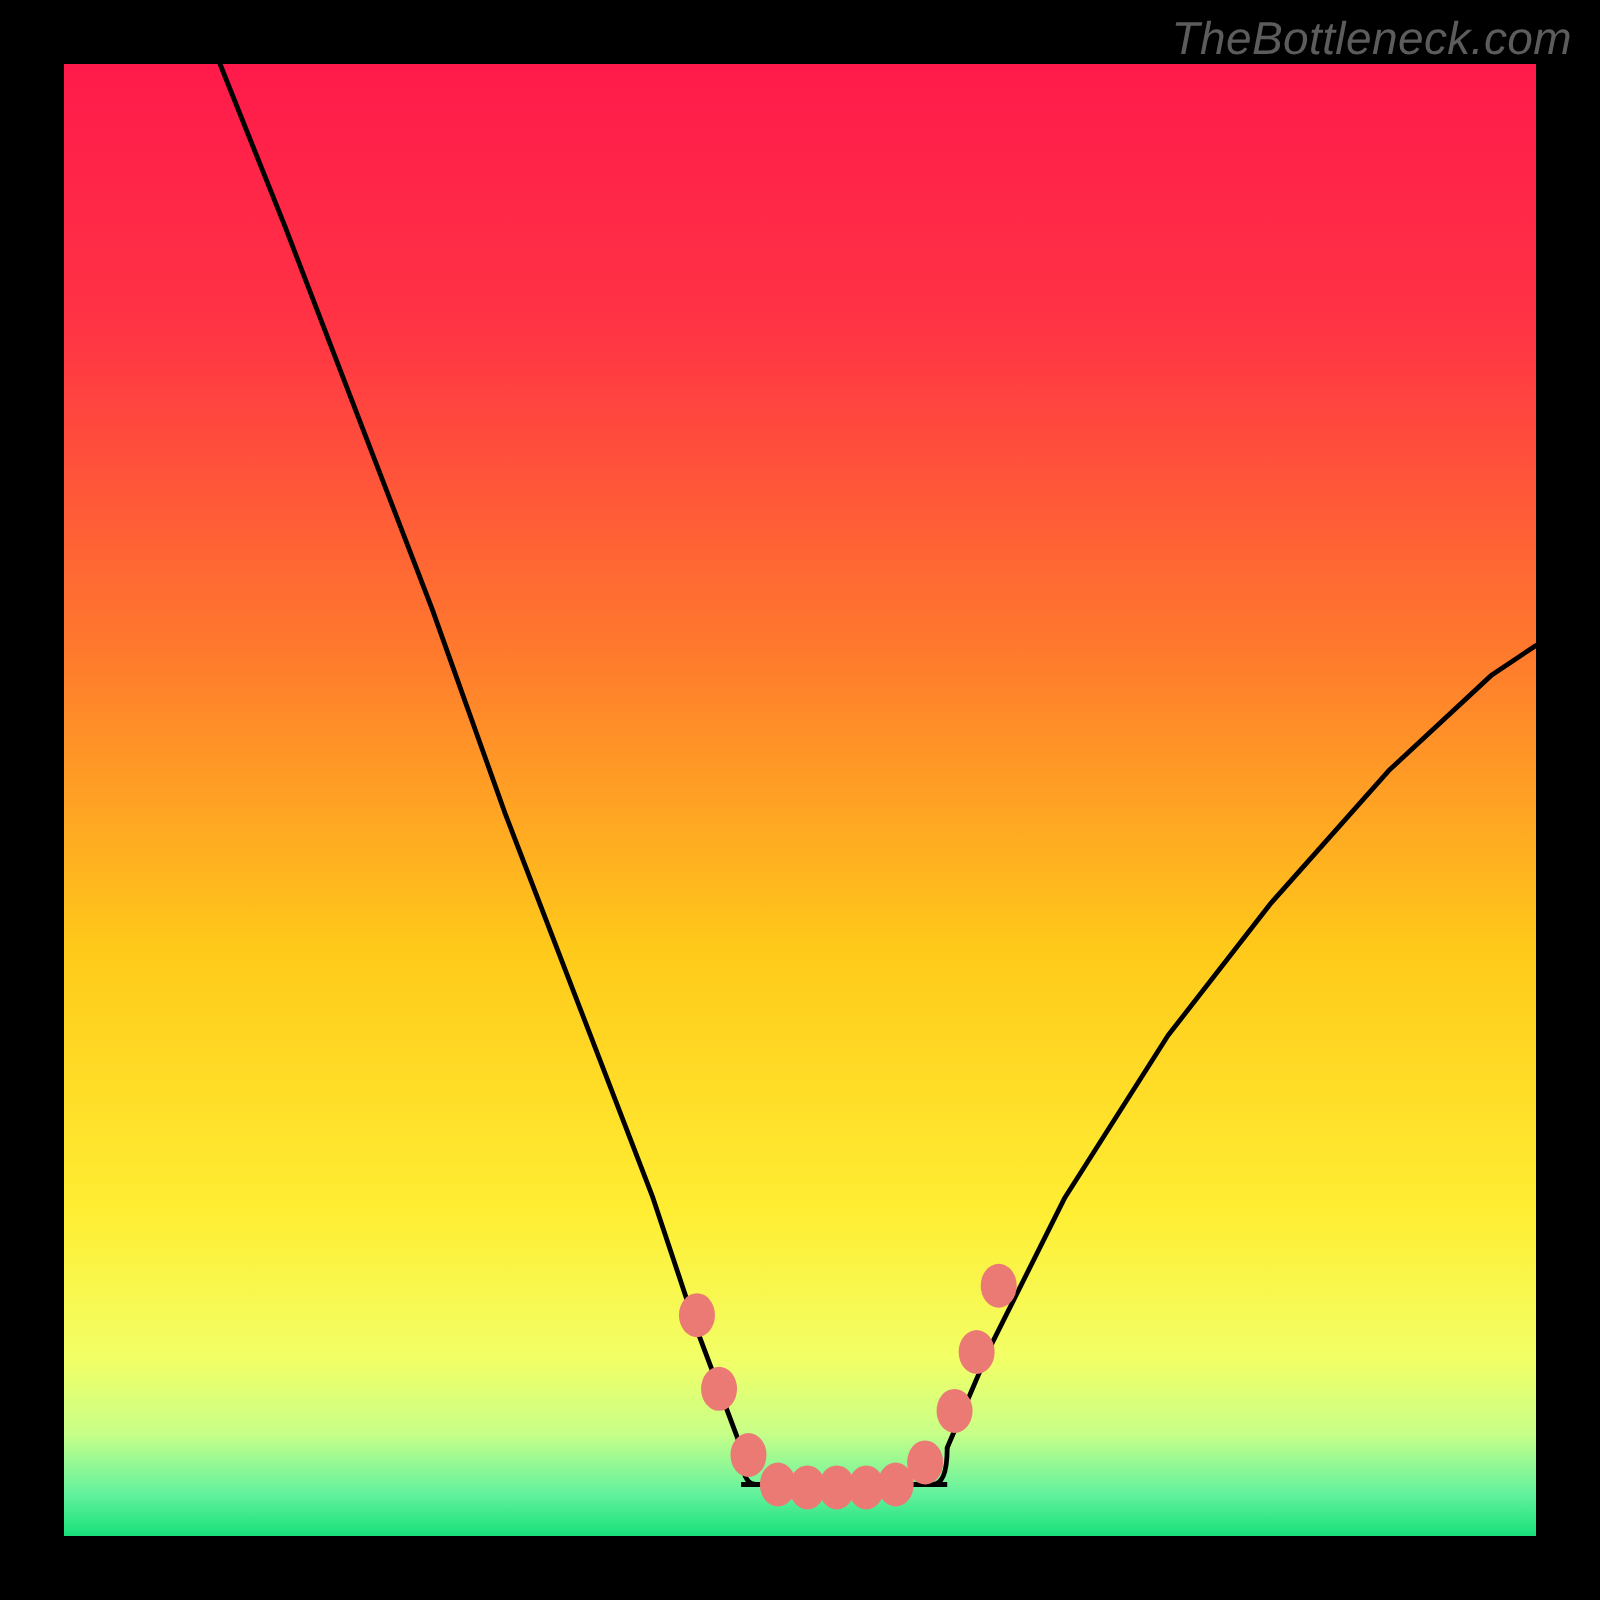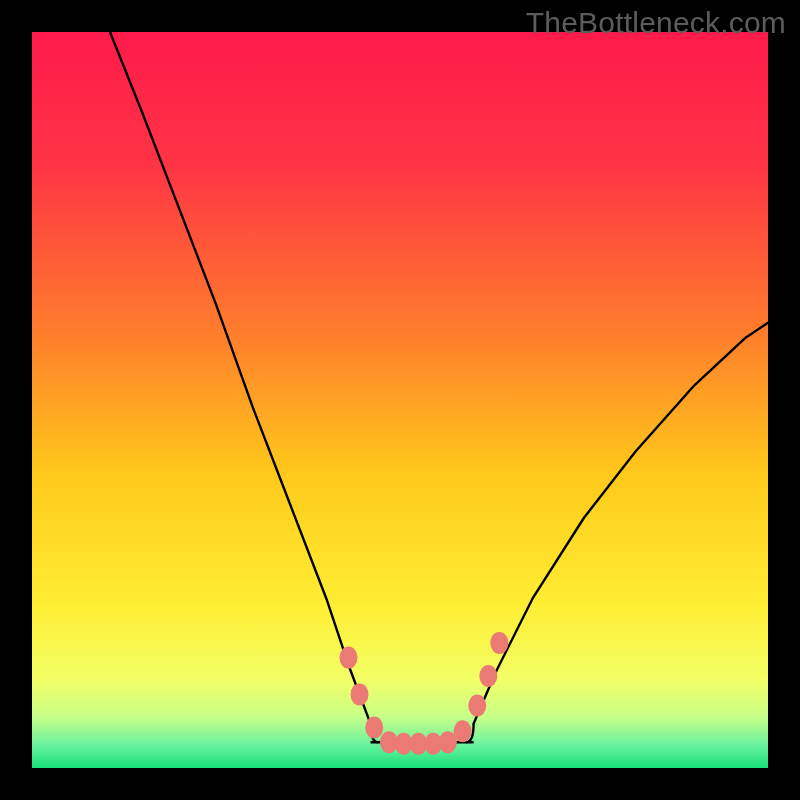--- a/index.html
+++ b/index.html
@@ -17,24 +17,25 @@
     height: 800px;
   }
   svg {
     display: block;
   }
   .watermark {
     position: absolute;
     top: 6px;
     right: 14px;
     color: #5c5c5c;
-    font-size: 30px;
+    font-size: 23px;
     font-weight: 400;
     letter-spacing: 0.2px;
     user-select: none;
+    font-style: italic;
   }
 </style>
 </head>
 <body>
 
 <div class="stage">
   <svg id="chart-svg" width="800" height="800" viewBox="0 0 800 800">
       <rect x="0" y="0" width="800" height="800" fill="#000"></rect>
       <defs>
         <linearGradient id="bg-grad" x1="0" y1="0" x2="0" y2="1">

